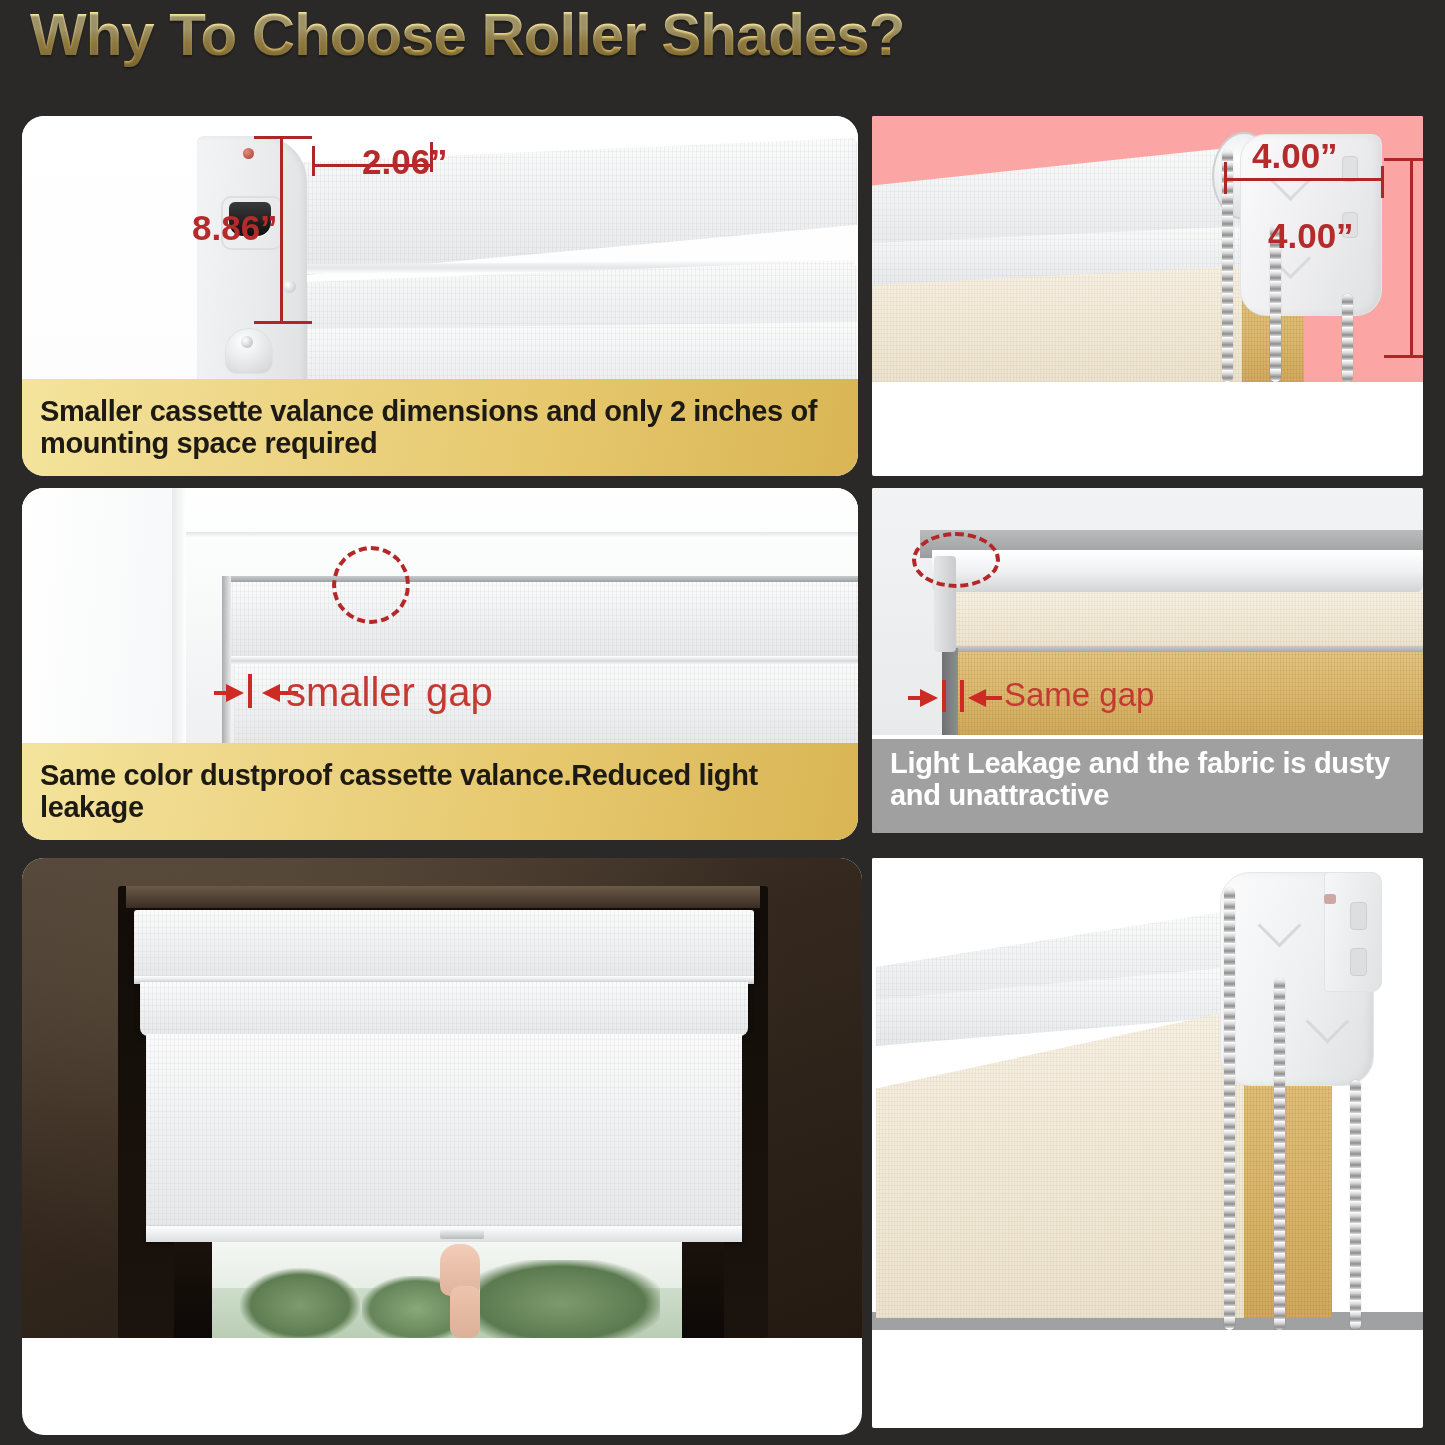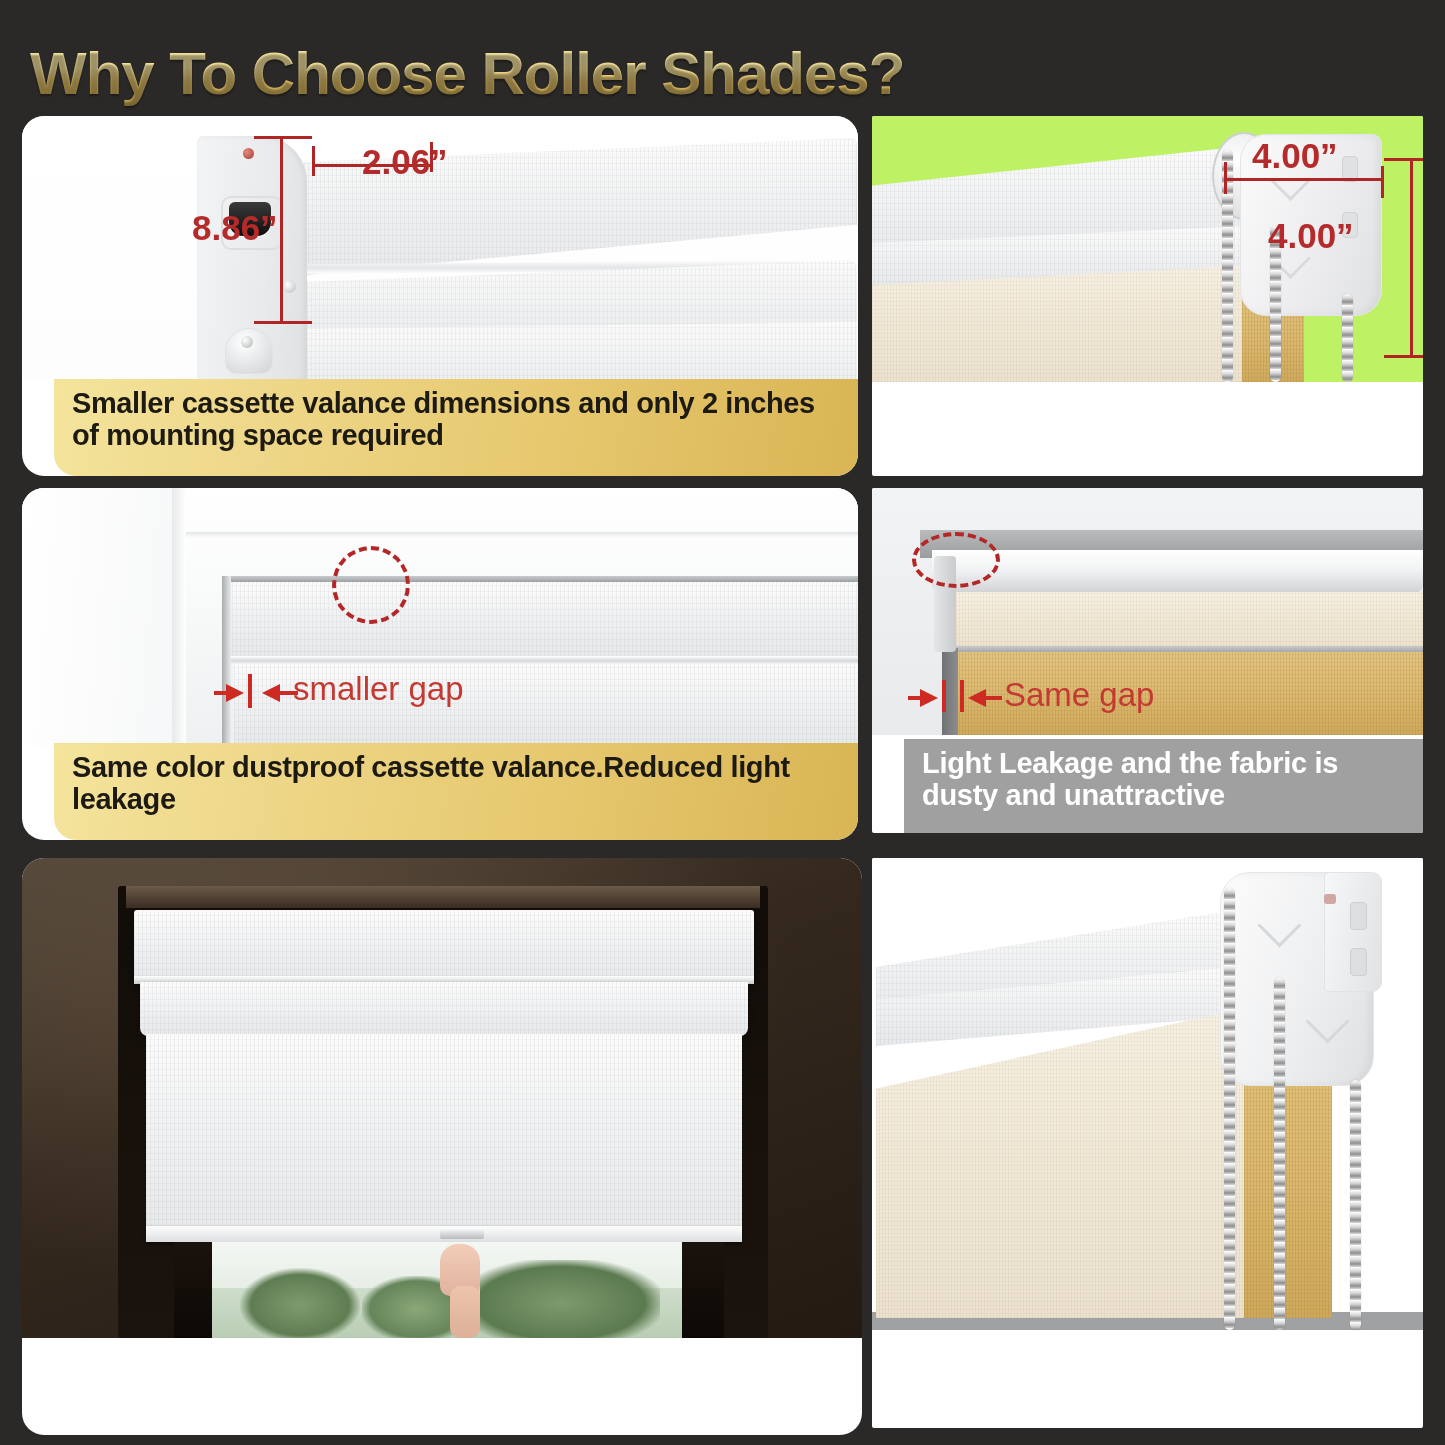--- a/index.html
+++ b/index.html
@@ -15,21 +15,21 @@
     position: relative;
   }
 
   
   .title-bar {
     position: absolute;
     left: 0; top: 0;
     width: 1445px;
     height: 108px;
     display: flex;
-    align-items: flex-end;
+    align-items: flex-start;
   }
   .page-title {
     margin-left: 30px;
     font-size: 60px;
     font-weight: bold;
     letter-spacing: -1px;
     background: linear-gradient(180deg, #f6e9a8 0%, #f3e09a 42%, #d8b863 62%, #b99b49 100%);
     -webkit-background-clip: text;
     background-clip: text;
     color: transparent;
@@ -65,24 +65,23 @@
     position: absolute;
     left: 0; top: 0; right: 0;
     overflow: hidden;
   }
 
   
   .caption {
     position: absolute;
     left: 0; right: 0; bottom: 0;
     box-sizing: border-box;
-    padding: 8px 18px 10px 18px;
+    padding: 16px 18px 10px 18px;
     font-weight: bold;
     line-height: 1.12;
-    margin-left: 32px;
   }
   .caption.gold {
     background: linear-gradient(100deg, #f4e49c 0%, #efd98c 22%, #e6c86e 62%, #d9b554 100%);
     color: #1d1a14;
     font-size: 29px;
     letter-spacing: -0.4px;
     border-bottom-left-radius: 22px;
     border-bottom-right-radius: 22px;
     height: 97px;
   }
@@ -243,21 +242,21 @@
       <div class="dimline" style="left:290px;top:48px;width:121px;height:3px;"></div>
       <div class="dimline" style="left:290px;top:30px;width:3px;height:30px;"></div>
       <div class="dimline" style="left:408px;top:26px;width:3px;height:30px;"></div>
       <div class="dim-label" style="left:340px;top:26px;font-size:35px;">2.06”</div>
     </div>
 
     <div class="caption gold">Smaller cassette valance dimensions and only 2 inches of mounting space required</div>
   </div>
 
   <div class="panel bad p-r1c2">
-    <div class="photo" style="height:266px;background:#bef264;">
+    <div class="photo" style="height:266px;background:#fca5a5;">
 
       <div class="wt" style="
         position:absolute;left:-6px;top:30px;width:380px;height:118px;
         clip-path:polygon(0% 34%, 100% 0%, 100% 72%, 0% 100%);
         border-radius:8px;"></div>
 
       <div style="
         position:absolute;left:340px;top:16px;width:60px;height:84px;border-radius:50%;
         background:radial-gradient(circle at 38% 32%,#ffffff,#d7d9db);
         border:2px solid #cdd0d3;"></div>
@@ -346,21 +345,21 @@
         position:absolute;left:200px;top:88px;width:9px;height:170px;
         background:linear-gradient(90deg,#a9acae,#e9ebec);"></div>
 
       <div class="dashed-ellipse" style="left:310px;top:58px;width:70px;height:70px;"></div>
 
       <div class="arrow-r" style="left:204px;top:196px;"></div>
       <div class="arrow-stem" style="left:192px;top:203px;width:16px;"></div>
       <div class="gapbar" style="left:226px;top:186px;height:34px;"></div>
       <div class="arrow-l" style="left:240px;top:196px;"></div>
       <div class="arrow-stem" style="left:256px;top:203px;width:20px;"></div>
-      <div class="gap-label" style="left:271px;top:182px;font-size:33px;">smaller gap</div>
+      <div class="gap-label" style="left:264px;top:182px;font-size:40px;">smaller gap</div>
     </div>
 
     <div class="caption gold">Same color dustproof cassette valance.Reduced light leakage</div>
   </div>
 
   <div class="panel bad p-r2c2">
     <div class="photo" style="height:247px;background:linear-gradient(180deg,#f2f3f4,#e9eaeb);">
 
       <div style="
         position:absolute;left:48px;top:42px;width:503px;height:28px;

